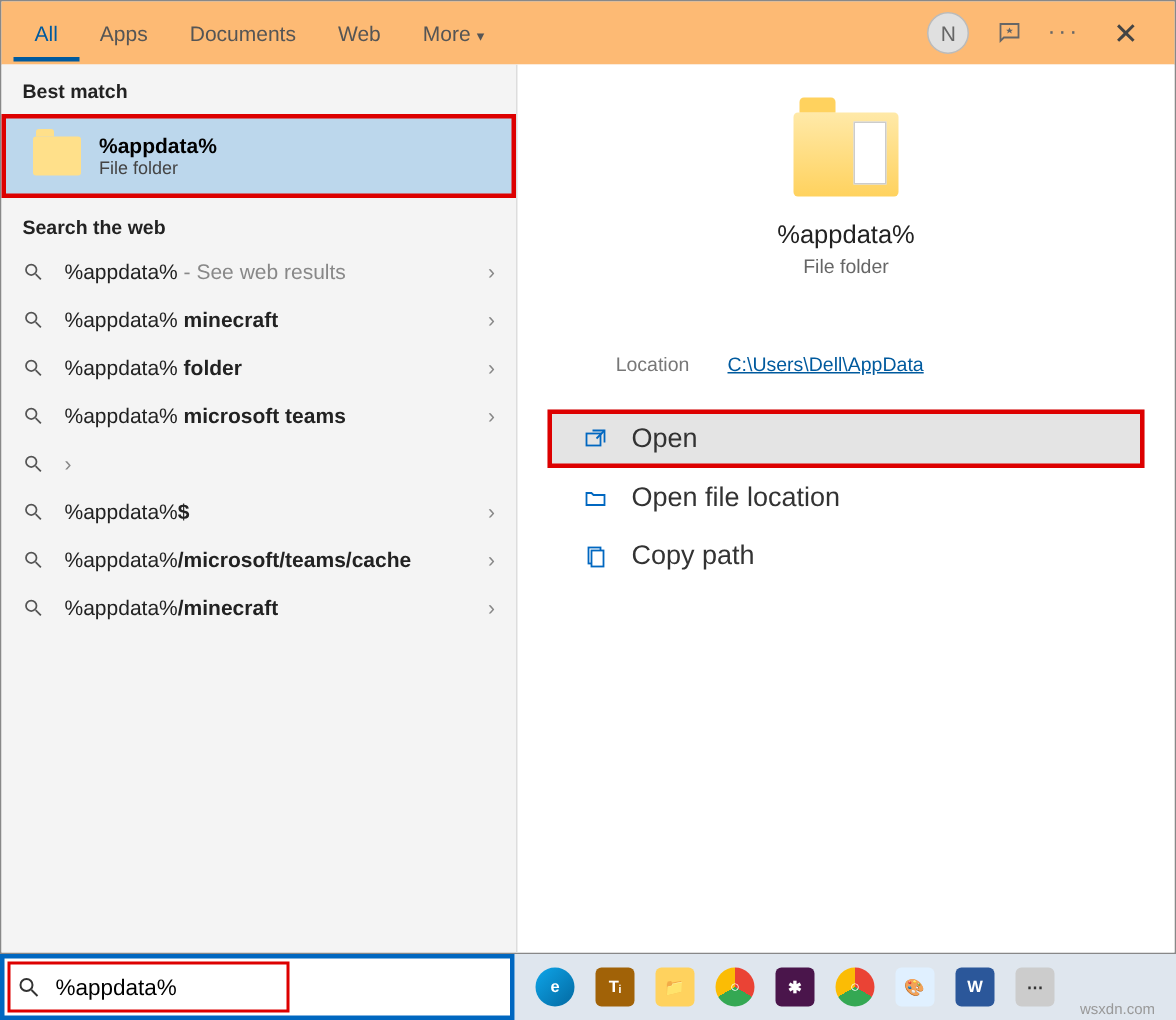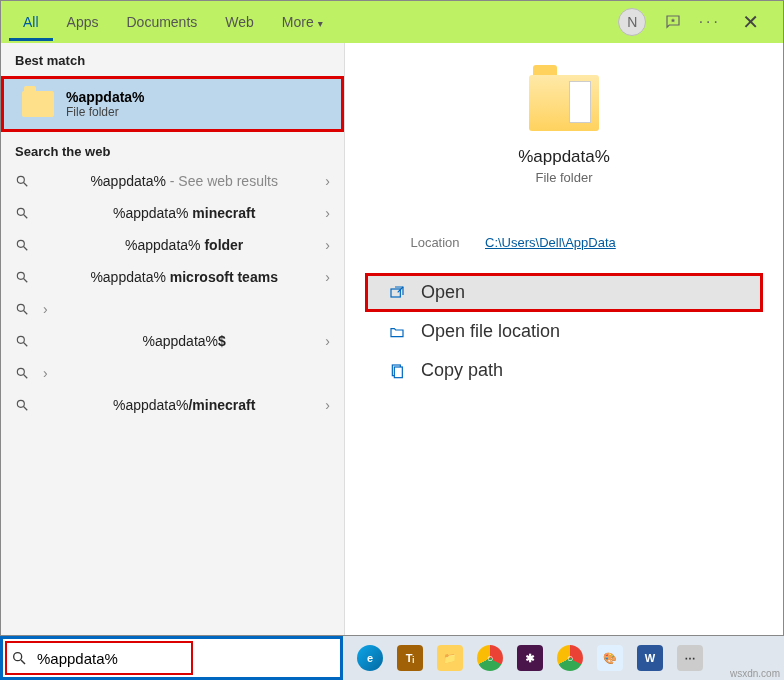--- a/index.html
+++ b/index.html
@@ -1,20 +1,20 @@
 <!DOCTYPE html>
 <html><head>
 <meta charset="utf-8">
 <style>
   * { box-sizing: border-box; margin: 0; padding: 0; font-family: "Segoe UI", Arial, sans-serif; }
   body { width: 784px; height: 680px; background: #f0f0f0; position: relative; overflow: hidden; }
   
   .window { width: 784px; height: 636px; background: #f4f4f4; border: 1px solid #888; display: flex; flex-direction: column; }
   
-  .tabbar { display: flex; align-items: center; height: 42px; padding: 0 8px; background: #bef264; }
+  .tabbar { display: flex; align-items: center; height: 42px; padding: 0 8px; background: #fdba74; }
   .tabbar .tab { padding: 10px 14px 8px; font-size: 14px; color: #555; cursor: pointer; border-bottom: 3px solid transparent; }
   .tabbar .tab.active { color: #005a9e; border-bottom: 3px solid #005a9e; font-weight: 400; }
   .tabbar .tab .chev { font-size: 10px; margin-left: 4px; }
   .tabbar .spacer { flex: 1; }
   .header-icons { display: flex; align-items: center; gap: 18px; padding-right: 10px; }
   .avatar { width: 28px; height: 28px; border-radius: 50%; background: #e0e0e0; border: 1px solid #bbb; display: flex; align-items: center; justify-content: center; font-size: 14px; color: #666; }
   .hicon { width: 18px; height: 18px; color: #666; cursor: pointer; display:flex; align-items:center; justify-content:center;}
   .closex { font-size: 20px; color: #444; cursor: pointer; padding: 0 6px; }
   
   .body { flex: 1; display: flex; min-height: 0; }
@@ -25,21 +25,21 @@
   .section-label { font-size: 13px; font-weight: 600; color: #222; padding: 10px 14px 6px; }
   
   .bestmatch-item { background: #bcd7ec; padding: 10px 14px 10px 18px; display: flex; align-items: center; gap: 12px; border: 3px solid #d00; margin: 2px 0; }
   .folder-ico { width: 32px; height: 26px; background: #ffe08a; border-radius: 2px; position: relative; }
   .folder-ico::before { content:""; position:absolute; top:-5px; left:2px; width:12px; height:5px; background:#ffe08a; border-radius:2px 2px 0 0;}
   .bm-text .t1 { font-size: 14px; font-weight: 600; color: #000; }
   .bm-text .t2 { font-size: 12px; color: #444; }
   
   .suggest { display:flex; align-items:center; padding: 8px 14px; font-size: 14px; color:#222; cursor:pointer; }
   .sicon { width:16px; margin-right: 12px; color:#555; }
-  .stext { flex:1;text-align:center; }
+  .stext { flex:1; }
   .stext .light { color:#888; font-weight:400;}
   .schev { color:#888; font-size:14px; }
   
   .preview { display:flex; flex-direction:column; align-items:center; padding: 0 20px; }
   .big-folder { width: 70px; height: 56px; background: linear-gradient(#ffe9a8,#ffd25e); border-radius: 3px; position:relative; margin-bottom: 16px; margin-top:8px;}
   .big-folder::before { content:""; position:absolute; top:-10px; left:4px; width:24px; height:10px; background:#ffd25e; border-radius:3px 3px 0 0;}
   .big-folder::after { content:""; position:absolute; right:8px; top:6px; width:20px; height:40px; background:#fff; border:1px solid #ccc;}
   .pv-title { font-size: 17px; color:#222; }
   .pv-sub { font-size: 13px; color:#666; margin-top:3px; margin-bottom: 40px;}
   
@@ -54,21 +54,21 @@
   .action.sel { background:#e4e4e4; border:3px solid #d00; padding:6px 21px;}
   
   
   .bottom { position:absolute; left:0; right:0; bottom:0; height:44px; display:flex; align-items:stretch; background:#dfe6ee;}
   .searchbox { width: 343px; background:#fff; border:3px solid #0067c0; display:flex; align-items:center; padding: 0 8px;}
   .searchbox .mag { color:#333; margin-right:10px;}
   .searchbox input { border:none; outline:none; flex:1; font-size:15px; background:transparent;}
   .searchbox .redbox { position:absolute; left:5px; bottom:5px; width:188px; height:34px; border:2px solid #d00; pointer-events:none;}
   .taskbar { flex:1; display:flex; align-items:center; gap:14px; padding-left:14px;}
   .tico { width:26px; height:26px; border-radius:4px; display:flex; align-items:center; justify-content:center; font-size:11px; color:#fff; font-weight:bold; position:relative;}
-  .watermark { position:absolute; right:4px; bottom:1px; font-size:10px; color:#999;}
+  .watermark { position:absolute; right:14px; bottom:1px; font-size:10px; color:#999;}
   
   svg { display:block; }
 </style>
 </head>
 <body>
 
 <div class="window">
   <div class="tabbar">
     <div class="tab active">All</div>
     <div class="tab">Apps</div>
@@ -161,20 +161,21 @@
     <span class="stext">%appdata%<b>$</b><span class="light"></span></span>
     <span class="schev">›</span>
           </div>
           <div class="suggest">
     <span class="sicon">
       <svg width="14" height="14" viewBox="0 0 24 24" fill="none" stroke="#555" stroke-width="2">
                 <circle cx="10" cy="10" r="6"></circle>
                 <line x1="15" y1="15" x2="21" y2="21"></line>
               </svg>
     </span>
+    <span class="stext">%appdata%<b>/microsoft/teams/cache</b><span class="light"></span></span>
     <span class="schev">›</span>
           </div>
           <div class="suggest">
     <span class="sicon">
       <svg width="14" height="14" viewBox="0 0 24 24" fill="none" stroke="#555" stroke-width="2">
                 <circle cx="10" cy="10" r="6"></circle>
                 <line x1="15" y1="15" x2="21" y2="21"></line>
               </svg>
     </span>
     <span class="stext">%appdata%<b>/minecraft</b><span class="light"></span></span>

